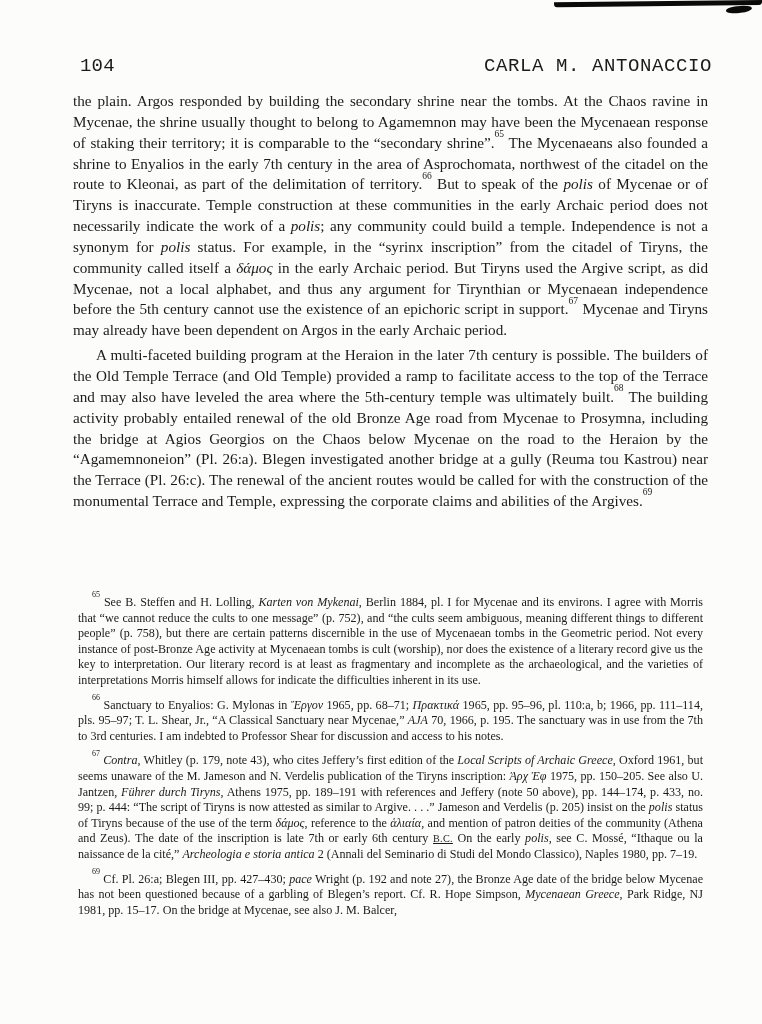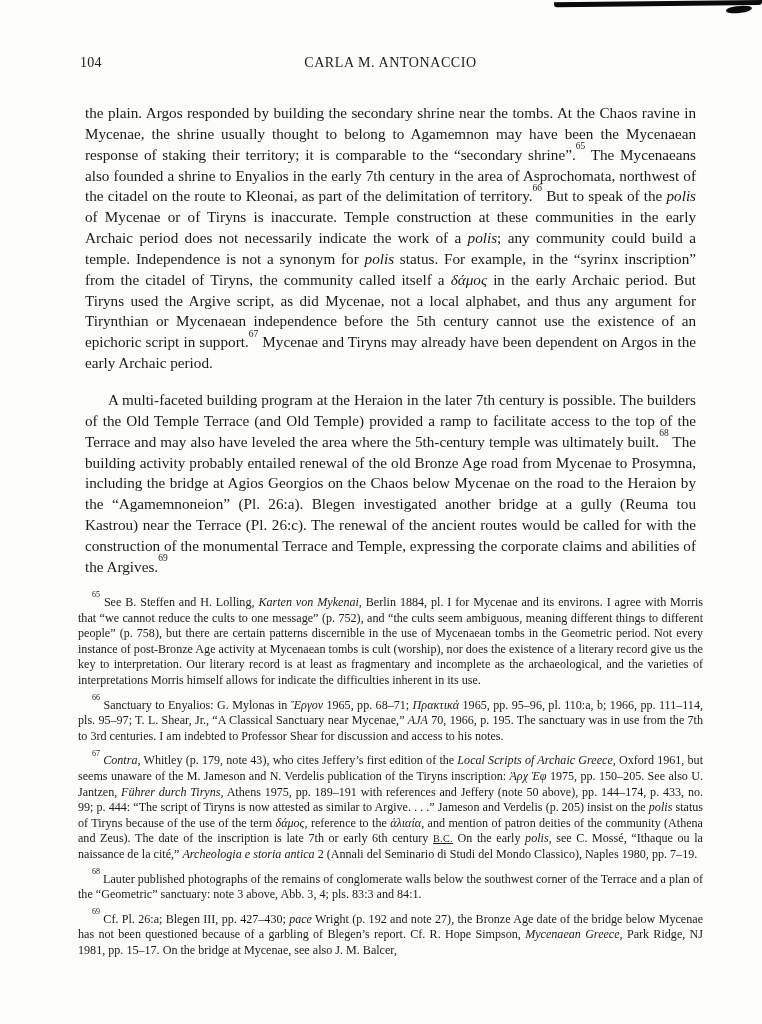--- a/index.html
+++ b/index.html
@@ -37,41 +37,42 @@
     height: 7px;
     background: #0a0a0a;
     border-radius: 45% 60% 50% 55%;
     transform: rotate(-7deg);
   }
   .running-header {
     position: absolute;
     left: 69px;
     right: 50px;
     top: 55px;
-    text-align: center;
-    font-size: 14px;
+    text-align: right;
+    font-size: 19px;
     letter-spacing: 0.6px;
     white-space: nowrap;
+    font-family: Liberation Mono, monospace;
   }
   .page-number {
     position: absolute;
     left: 11px;
     top: 0;
     letter-spacing: 0.2px;
   }
   .body-text {
     position: absolute;
     left: 69px;
     right: 50px;
     top: 87px;
     font-size: 15.2px;
     line-height: 20.85px;
     text-align: justify;
   }
-  .para { margin: 16px; }
+  .para { margin: 4px; }
   .para-indent { text-indent: 23px; font-family: Liberation Serif, serif; }
   .body-text sup {
     font-size: 9.5px;
     line-height: 0;
     position: relative;
     top: -4.5px;
   }
   .footnotes {
     position: absolute;
     left: 69px;
@@ -106,17 +107,16 @@
 
   <main class="body-text">
     <p class="para"><span>the plain. Argos responded by building the secondary shrine near the tombs. At the Chaos ravine in Mycenae, the shrine usually thought to belong to Agamemnon may have been the Mycenaean response of staking their territory; it is comparable to the “secondary shrine”.</span><sup>65</sup><span> The Mycenaeans also founded a shrine to Enyalios in the early 7th century in the area of Asprochomata, northwest of the citadel on the route to Kleonai, as part of the delimitation of territory.</span><sup>66</sup><span> But to speak of the </span><i>polis</i><span> of Mycenae or of Tiryns is inaccurate. Temple construction at these communities in the early Archaic period does not necessarily indicate the work of a </span><i>polis</i><span>; any community could build a temple. Independence is not a synonym for </span><i>polis</i><span> status. For example, in the “syrinx inscription” from the citadel of Tiryns, the community called itself a </span><i>δάμος</i><span> in the early Archaic period. But Tiryns used the Argive script, as did Mycenae, not a local alphabet, and thus any argument for Tirynthian or Mycenaean independence before the 5th century cannot use the existence of an epichoric script in support.</span><sup>67</sup><span> Mycenae and Tiryns may already have been dependent on Argos in the early Archaic period.</span></p>
     <p class="para para-indent"><span>A multi-faceted building program at the Heraion in the later 7th century is possible. The builders of the Old Temple Terrace (and Old Temple) provided a ramp to facilitate access to the top of the Terrace and may also have leveled the area where the 5th-century temple was ultimately built.</span><sup>68</sup><span> The building activity probably entailed renewal of the old Bronze Age road from Mycenae to Prosymna, including the bridge at Agios Georgios on the Chaos below Mycenae on the road to the Heraion by the “Agamemnoneion” (Pl. 26:a). Blegen investigated another bridge at a gully (Reuma tou Kastrou) near the Terrace (Pl. 26:c). The renewal of the ancient routes would be called for with the construction of the monumental Terrace and Temple, expressing the corporate claims and abilities of the Argives.</span><sup>69</sup></p>
   </main>
 
   <section class="footnotes">
     <p class="footnote"><sup>65</sup><span> See B. Steffen and H. Lolling, </span><i>Karten von Mykenai</i><span>, Berlin 1884, pl. I for Mycenae and its environs. I agree with Morris that “we cannot reduce the cults to one message” (p. 752), and “the cults seem ambiguous, meaning different things to different people” (p. 758), but there are certain patterns discernible in the use of Mycenaean tombs in the Geometric period. Not every instance of post-Bronze Age activity at Mycenaean tombs is cult (worship), nor does the existence of a literary record give us the key to interpretation. Our literary record is at least as fragmentary and incomplete as the archaeological, and the varieties of interpretations Morris himself allows for indicate the difficulties inherent in its use.</span></p>
     <p class="footnote"><sup>66</sup><span> Sanctuary to Enyalios: G. Mylonas in </span><i>Ἔργον</i><span> 1965, pp. 68–71; </span><i>Πρακτικά</i><span> 1965, pp. 95–96, pl. 110:a, b; 1966, pp. 111–114, pls. 95–97; T. L. Shear, Jr., “A Classical Sanctuary near Mycenae,” </span><i>AJA</i><span> 70, 1966, p. 195. The sanctuary was in use from the 7th to 3rd centuries. I am indebted to Professor Shear for discussion and access to his notes.</span></p>
     <p class="footnote"><sup>67</sup><span> </span><i>Contra</i><span>, Whitley (p. 179, note 43), who cites Jeffery’s first edition of the </span><i>Local Scripts of Archaic Greece</i><span>, Oxford 1961, but seems unaware of the M. Jameson and N. Verdelis publication of the Tiryns inscription: </span><i>Ἀρχ Ἐφ</i><span> 1975, pp. 150–205. See also U. Jantzen, </span><i>Führer durch Tiryns</i><span>, Athens 1975, pp. 189–191 with references and Jeffery (note 50 above), pp. 144–174, p. 433, no. 99; p. 444: “The script of Tiryns is now attested as similar to Argive. . . .” Jameson and Verdelis (p. 205) insist on the </span><i>polis</i><span> status of Tiryns because of the use of the term </span><i>δάμος</i><span>, reference to the </span><i>ἁλιαία</i><span>, and mention of patron deities of the community (Athena and Zeus). The date of the inscription is late 7th or early 6th century </span><span class="sc">B.C.</span><span> On the early </span><i>polis</i><span>, see C. Mossé, “Ithaque ou la naissance de la cité,” </span><i>Archeologia e storia antica</i><span> 2 (Annali del Seminario di Studi del Mondo Classico), Naples 1980, pp. 7–19.</span></p>
-    <p class="footnote"><sup>68</sup><span> Lauter published photographs of the remains of conglomerate walls below the southwest corner of the Terrace and a plan of the “Geometric” sanctuary: note 3 above, Abb. 3, 4; pls. 83:3 and 84:1.</span></p>
     <p class="footnote"><sup>69</sup><span> Cf. Pl. 26:a; Blegen III, pp. 427–430; </span><i>pace</i><span> Wright (p. 192 and note 27), the Bronze Age date of the bridge below Mycenae has not been questioned because of a garbling of Blegen’s report. Cf. R. Hope Simpson, </span><i>Mycenaean Greece</i><span>, Park Ridge, NJ 1981, pp. 15–17. On the bridge at Mycenae, see also J. M. Balcer,</span></p>
   </section>
 
 </div>
 
 </body></html>

